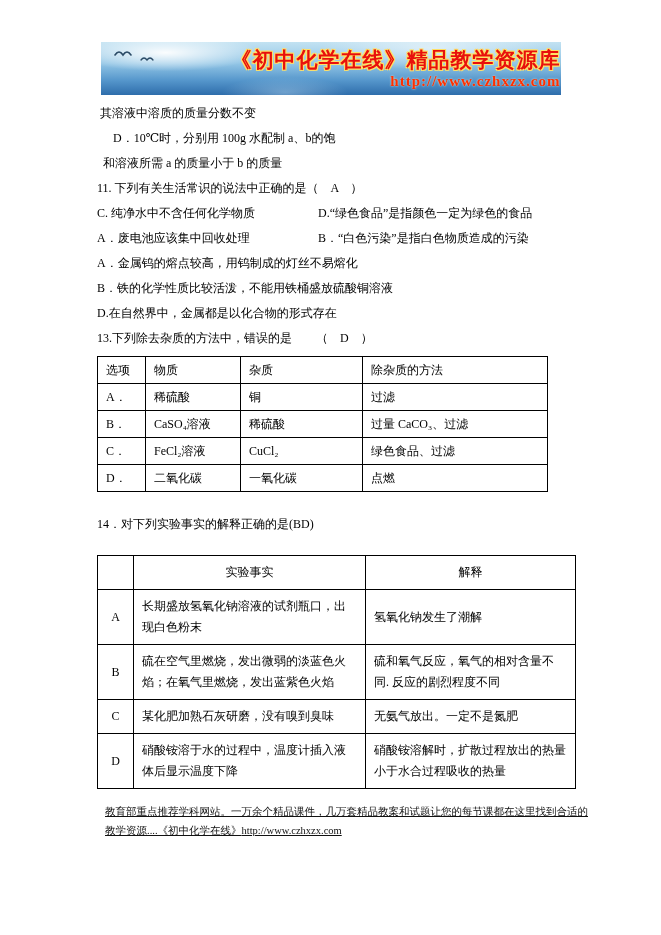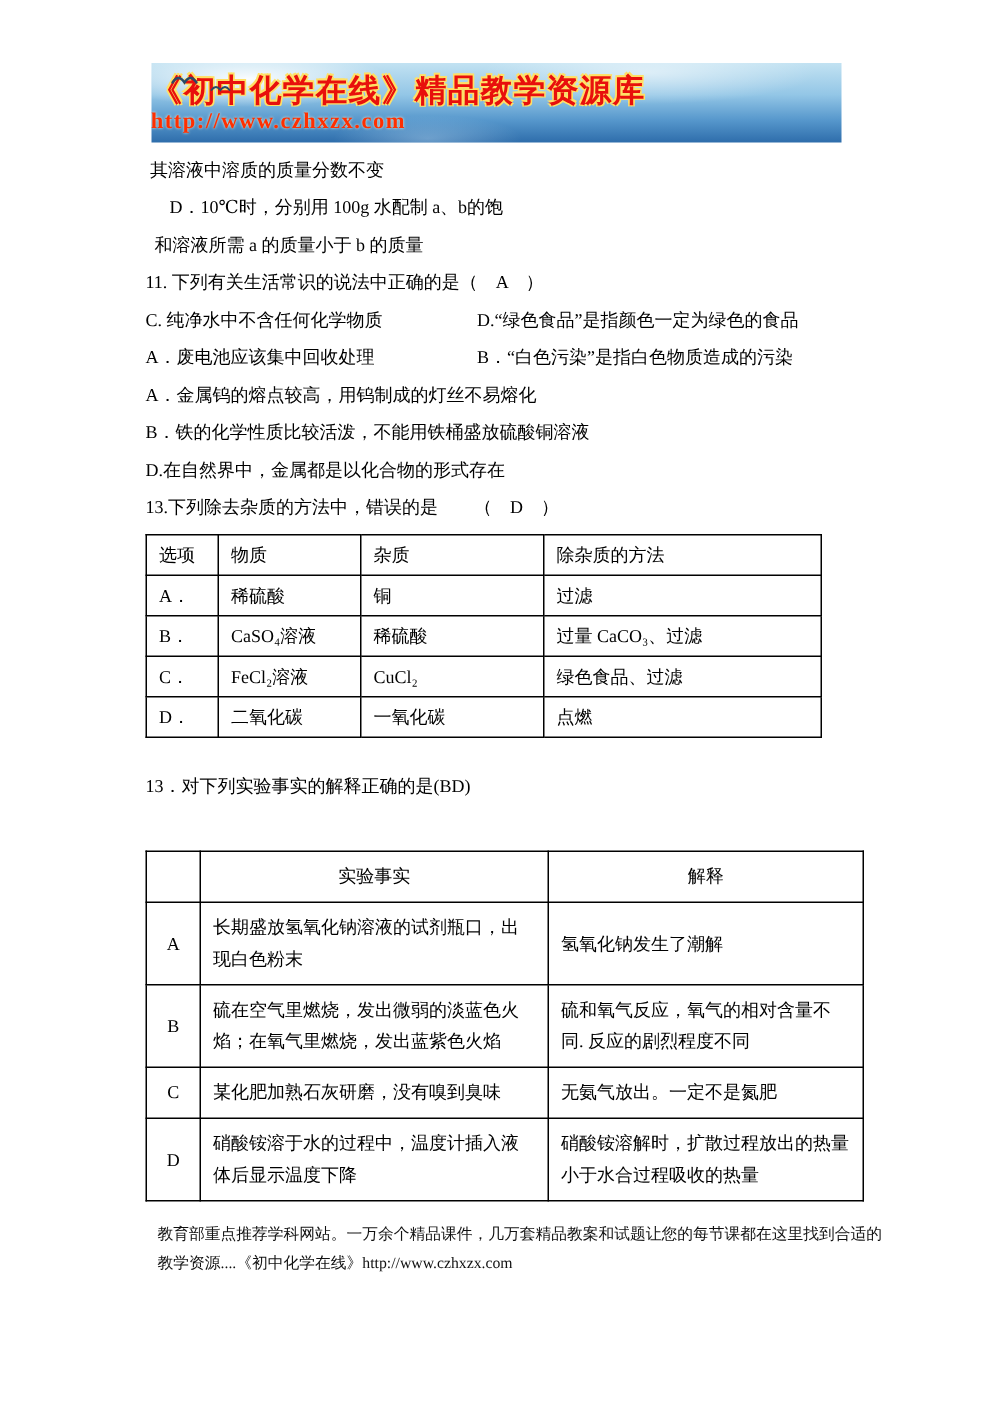--- a/index.html
+++ b/index.html
@@ -7,21 +7,21 @@
   body {
     width:661px; height:935px; overflow:hidden;
     font-family:"Liberation Serif","DejaVu Serif",serif;
     color:#000;
   }
   .page { position:relative; width:661px; height:935px; background:#fff; }
 
   
   .banner {
     position:relative; margin:42px auto 0; width:460px; height:53px;
-    display:flex; flex-direction:column; align-items:flex-start; justify-content:center;
+    display:flex; flex-direction:column; align-items:flex-end; justify-content:center;
     background:
       radial-gradient(ellipse 130px 26px at 14% 20%, rgba(255,255,255,.95), rgba(255,255,255,0) 72%),
       radial-gradient(ellipse 160px 30px at 72% 12%, rgba(255,255,255,.55), rgba(255,255,255,0) 70%),
       radial-gradient(ellipse 90px 22px at 40% 95%, rgba(215,240,255,.35), rgba(255,255,255,0) 70%),
       linear-gradient(180deg,#c2e2f2 0%,#93c6e6 40%,#5697cc 72%,#2e6dab 100%);
     overflow:hidden;
   }
   .birds { position:absolute; left:10px; top:4px; width:66px; height:20px; }
   .banner-title {
     font-size:21px; font-weight:bold; letter-spacing:1px; color:#e8100c; line-height:24px;
@@ -41,27 +41,27 @@
   .ind16 { padding-left:16px; }
   .opt-left { display:inline-block; width:221px; }
   .answer-gap { margin-left:24px; }
 
   
   table { border-collapse:collapse; font-size:12px; table-layout:fixed; }
   td, th { border:1px solid #000; font-weight:normal; vertical-align:middle; }
   .t13 { margin-top:5px; width:450px; }
   .t13 td, .t13 th { text-align:left; padding:5px 8px; height:18px; line-height:16px; }
   .q14-stem { margin-top:20px; }
-  .t14 { margin-top:30px; width:478px; }
+  .t14 { margin-top:18px; width:478px; }
   .t14 td, .t14 th { padding:6px 8px; line-height:21px; text-align:left; white-space:normal; }
   .t14 th { text-align:center; height:27px; }
   .t14 .letter { text-align:center; }
 
   
-  .footer { margin-top:13px; padding-left:105px; font-size:10.5px; line-height:19px; color:#111; }
+  .footer { margin-top:13px; padding-left:105px; font-size:10.5px; line-height:19px; color:#111;text-decoration:underline; }
   .footer p { white-space:nowrap; }
 </style>
 </head>
 <body>
 
 <div class="page">
 
   <div class="banner">
     <svg class="birds" viewBox="0 0 66 20">
       <path d="M4 9 Q8 3 12 9 Q16 3 20 9" stroke="#2a4a66" fill="none" stroke-width="1.6" stroke-linecap="round"></path>
@@ -120,21 +120,21 @@
       </tr>
       <tr>
         <td>D．</td>
         <td>二氧化碳</td>
         <td>一氧化碳</td>
         <td>点燃</td>
       </tr>
     </tbody>
       </table>
 
-    <p class="q14-stem">13．对下列实验事实的解释正确的是(BD)</p>
+    <p class="q14-stem">14．对下列实验事实的解释正确的是(BD)</p>
 
     <table class="t14">
       <colgroup>
           <col style="width:36px">
           <col style="width:232px">
           <col style="width:210px">
         </colgroup>
       <tbody>
           <tr>
         <th></th>

